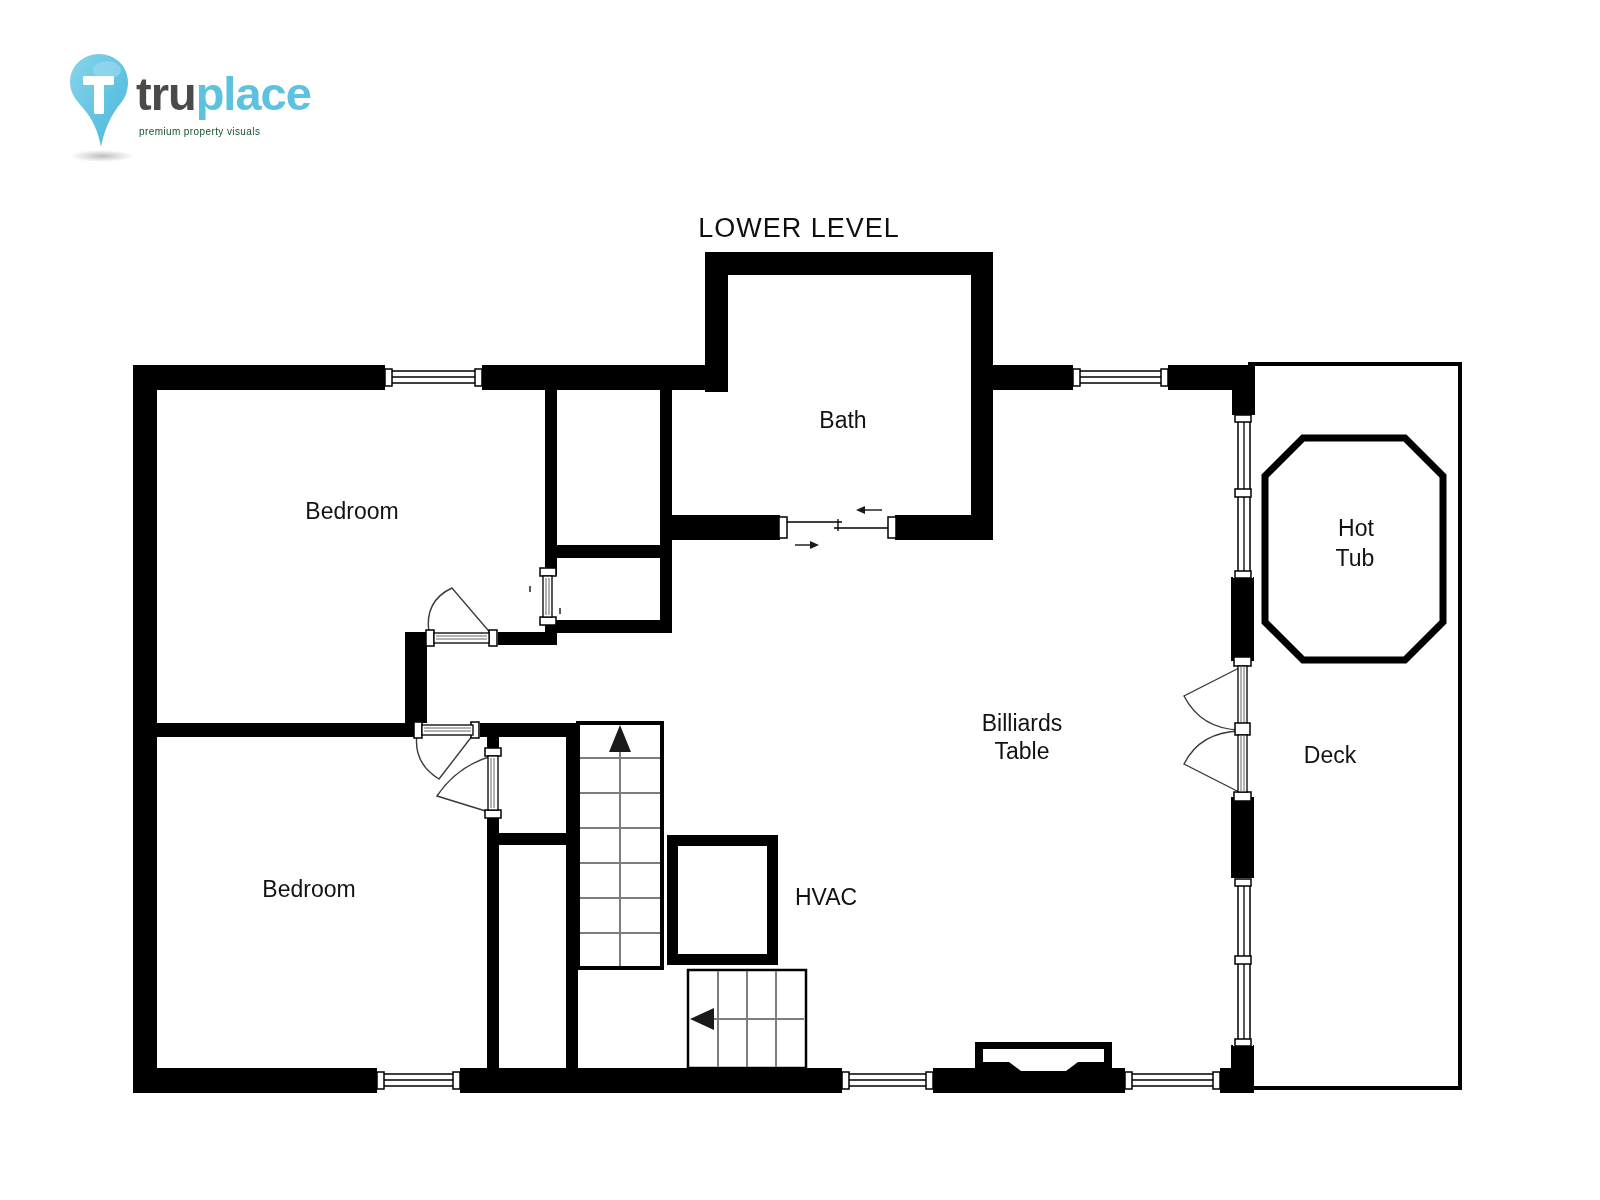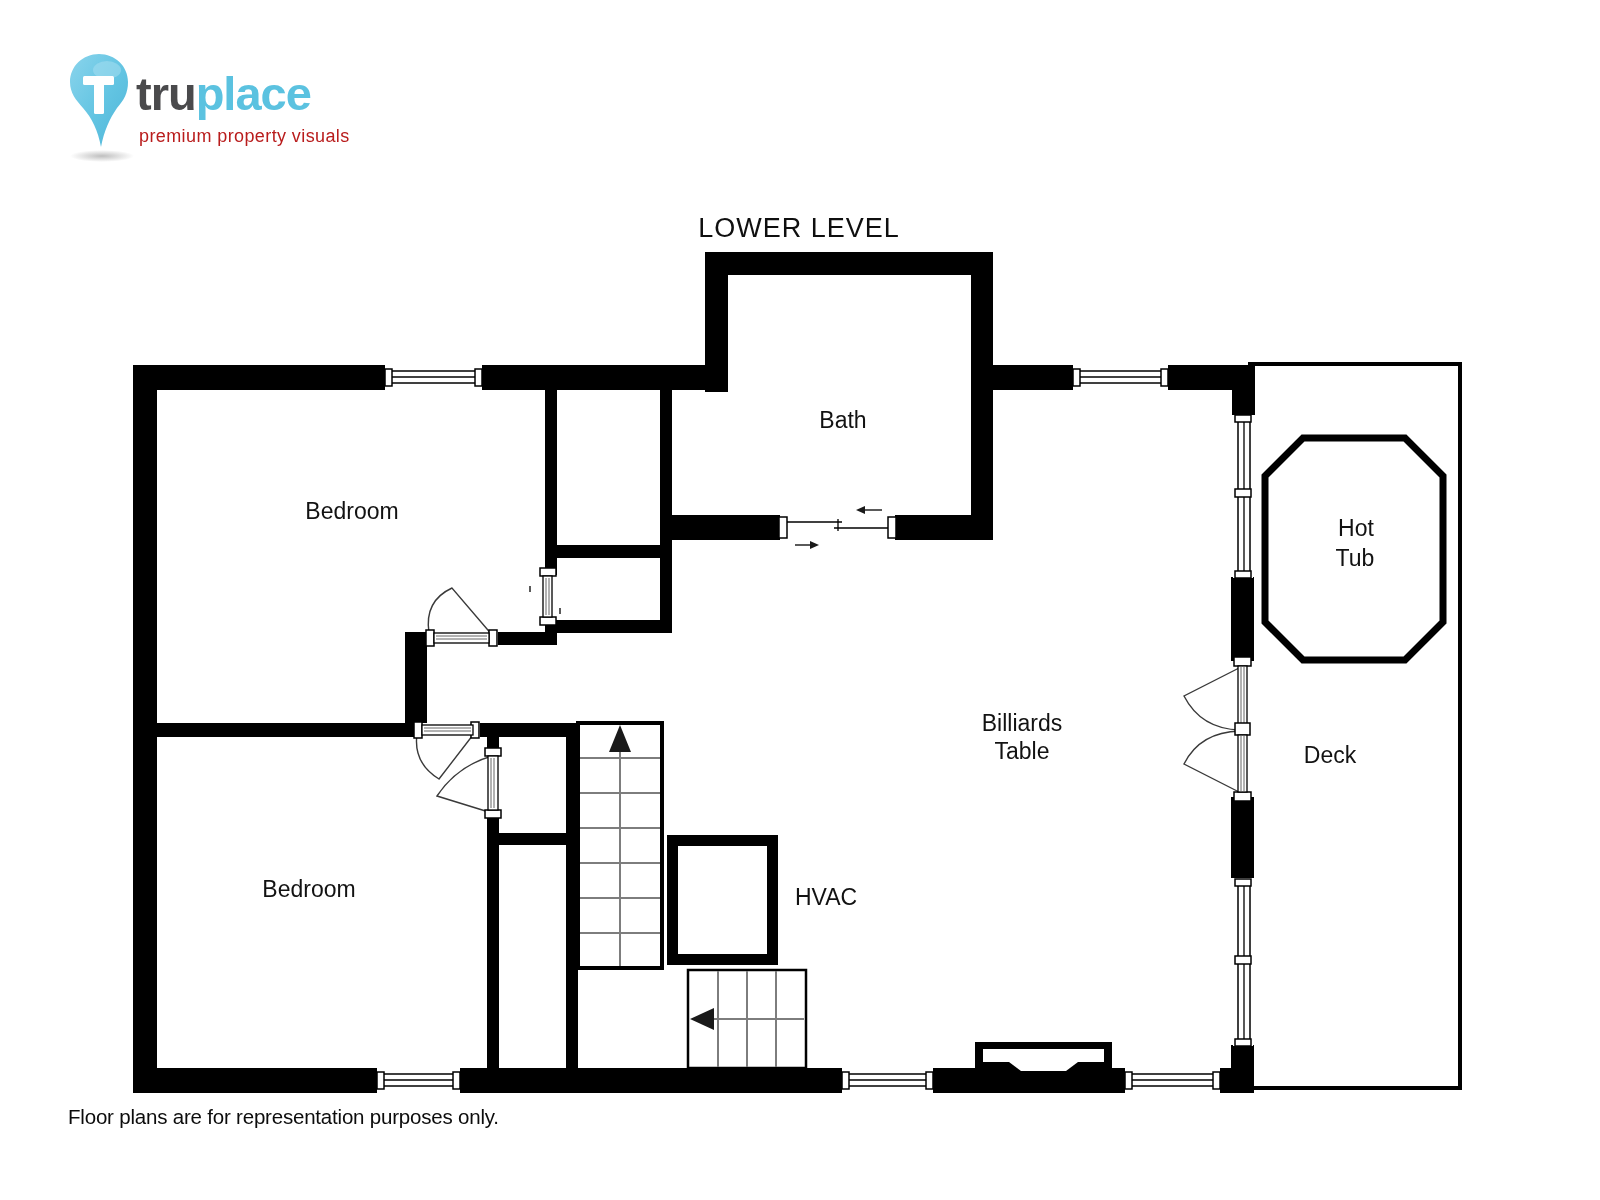--- a/index.html
+++ b/index.html
@@ -9,21 +9,21 @@
   }
   #stage{position:absolute;left:0;top:0;width:1600px;height:1200px;}
   #plan-svg{position:absolute;left:0;top:0;}
 
   
   #logo{position:absolute;left:64px;top:50px;width:420px;height:120px;}
   #logo-pin{position:absolute;left:2px;top:2px;}
   #brand{position:absolute;left:72px;top:20px;font-size:47px;font-weight:700;letter-spacing:-1px;line-height:1;}
   #brand .tru{color:var(--brand-dark,#4a4a4c);}
   #brand .place{color:var(--accent-blue,#5bc2e0);}
-  #tagline{position:absolute;left:75px;top:76px;font-size:18px;color:#b91c1c;letter-spacing:.4px;}
+  #tagline{position:absolute;left:75px;top:76px;font-size:10px;color:#14532d;letter-spacing:.4px;}
 
   
   .wall{fill:var(--wall,#000000);}
   .wline{fill:#ffffff;stroke:#000000;stroke-width:1.5;}
   .tline{stroke:#000000;stroke-width:1.3;fill:none;}
   .fan{fill:none;stroke:#3a3a3a;stroke-width:1.4;}
   .leaf{fill:#ffffff;stroke:#000000;stroke-width:1.3;}
   .leafline{stroke:#666666;stroke-width:1;}
   .tread{stroke:#7d7d7d;stroke-width:2;fill:none;}
   .stair-box{fill:#ffffff;stroke:#000000;}
@@ -271,16 +271,15 @@
       <g fill="#ffffff">
         <rect x="17" y="24" width="31" height="9" rx="1.5"></rect>
         <rect x="28" y="24" width="10" height="38" rx="1.5"></rect>
       </g>
     </svg>
     <div id="brand"><span class="tru">tru</span><span class="place">place</span></div>
     <div id="tagline">premium property visuals</div>
   </div>
 
   <div id="footer">
-    <div>Floor plans are for representation purposes only.</div>
   </div>
 
 </div>
 
 </body></html>

